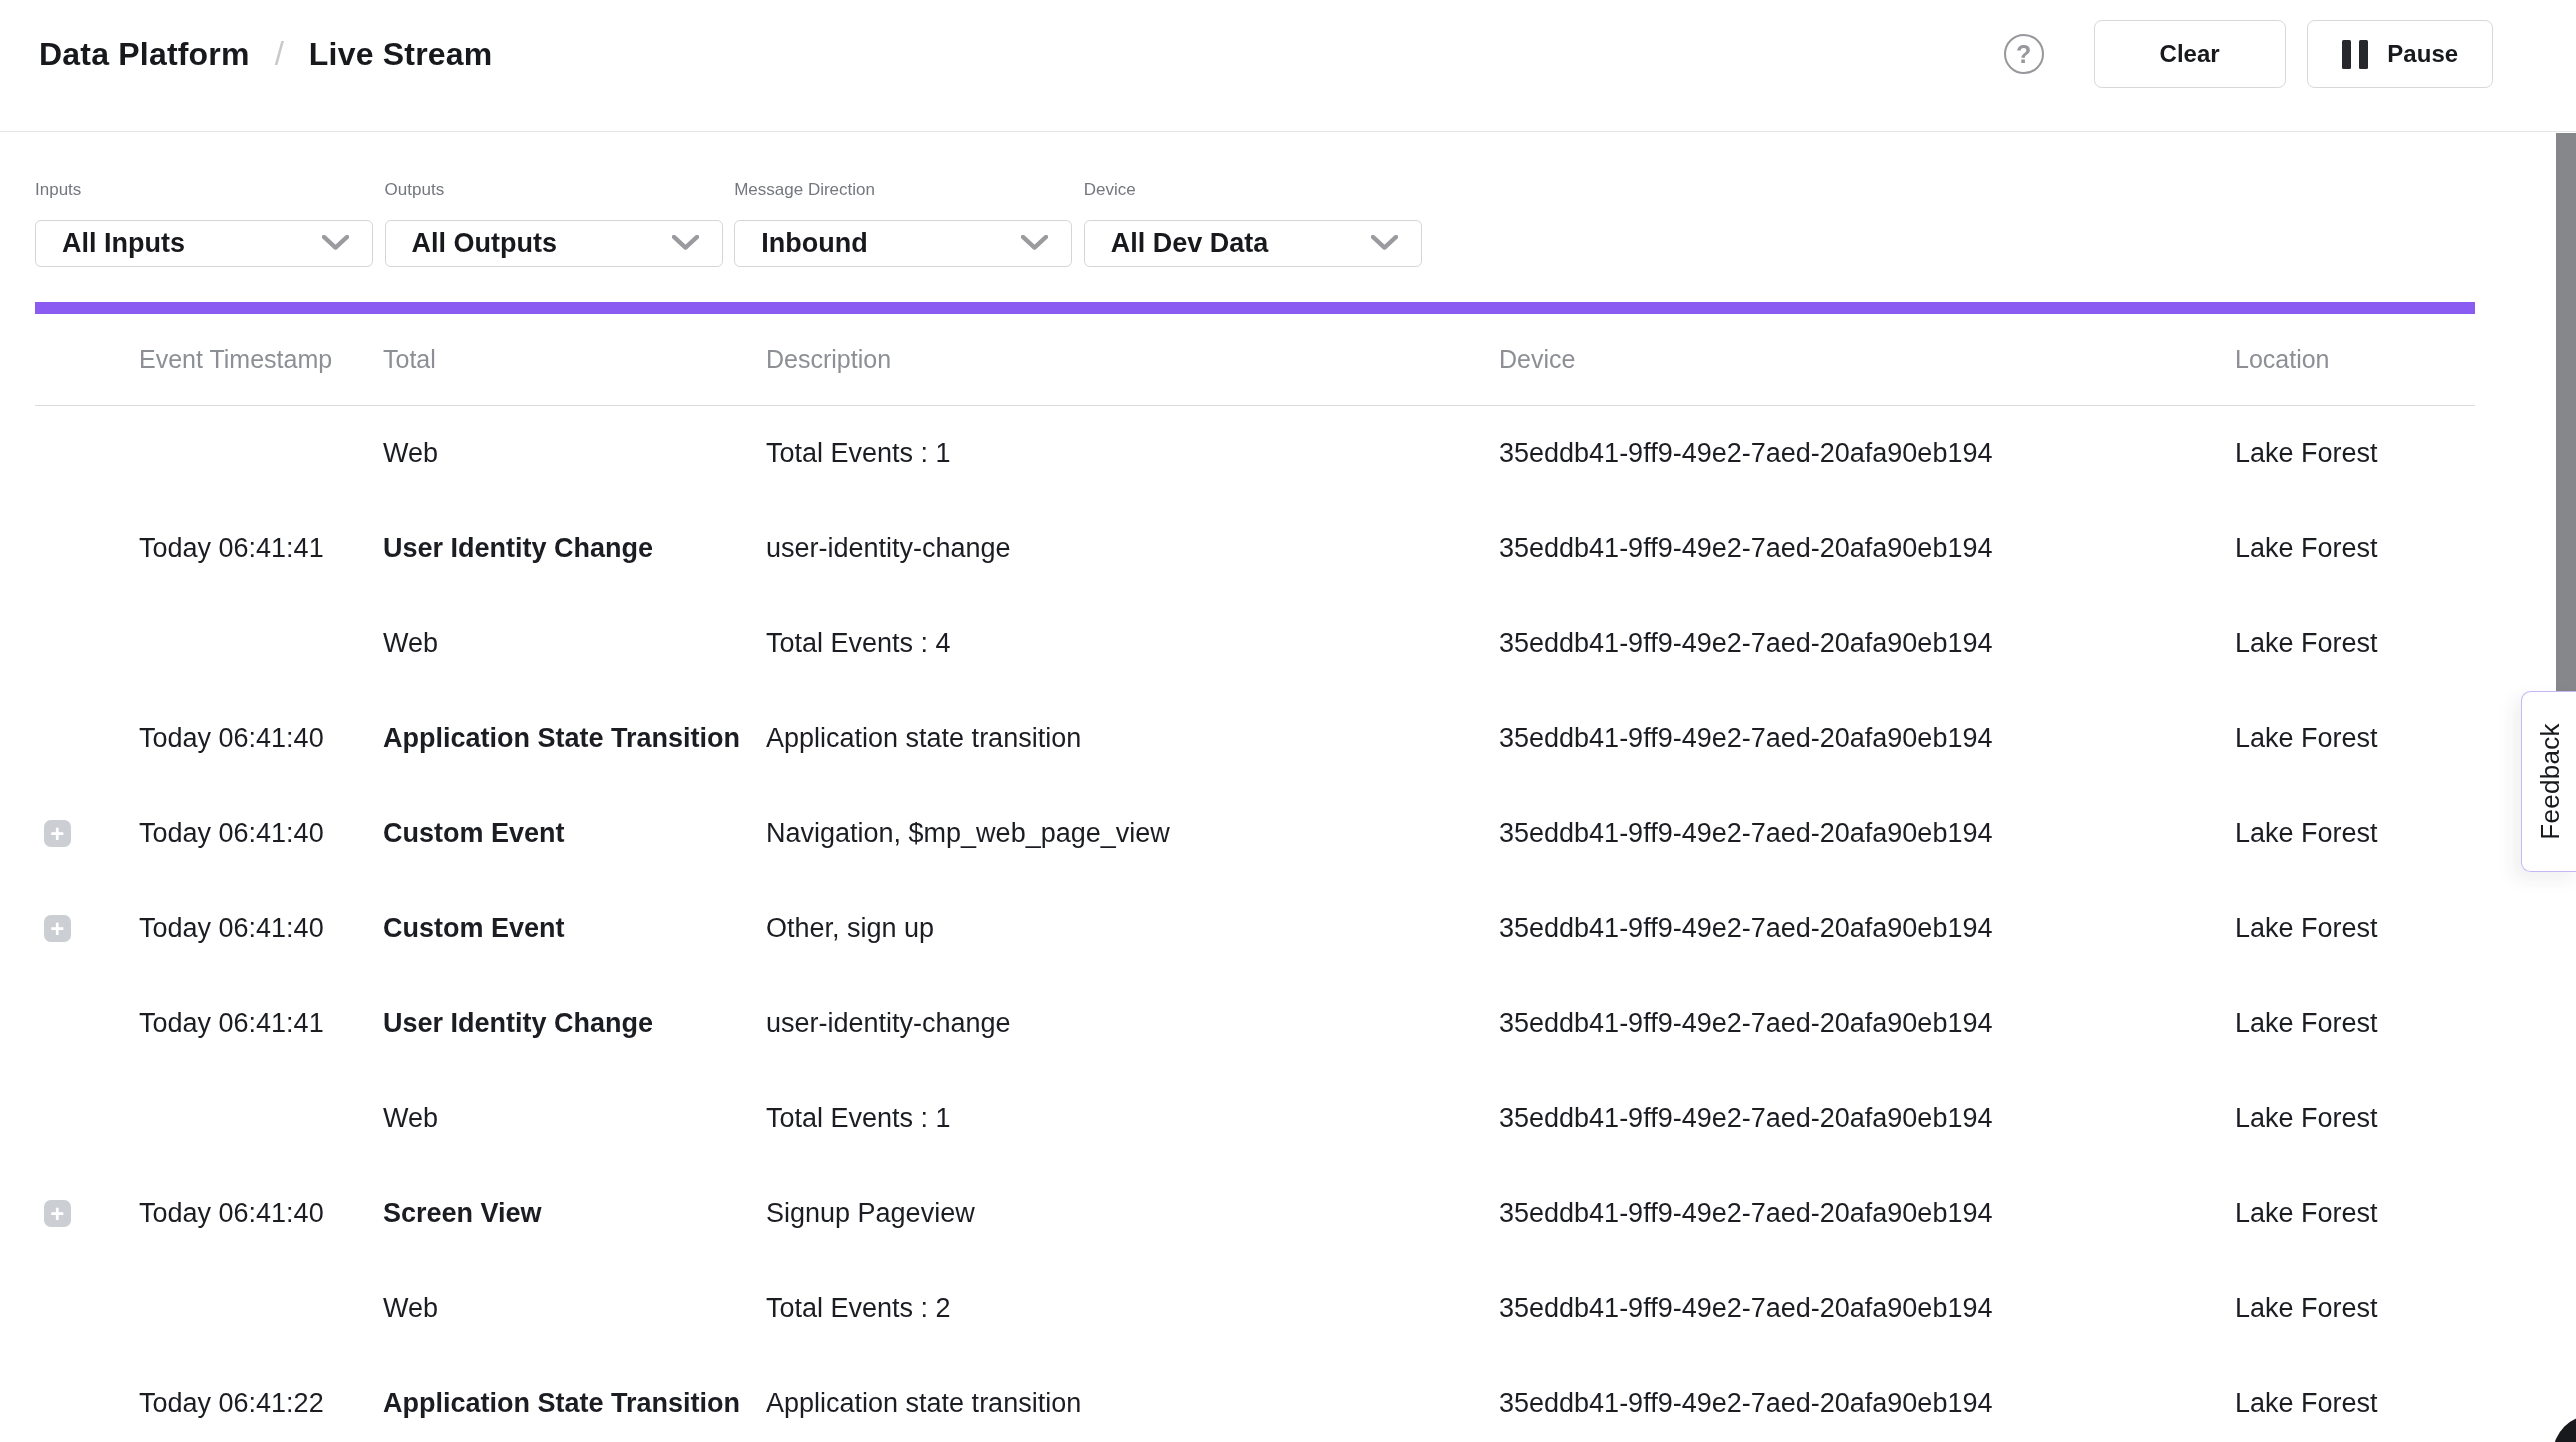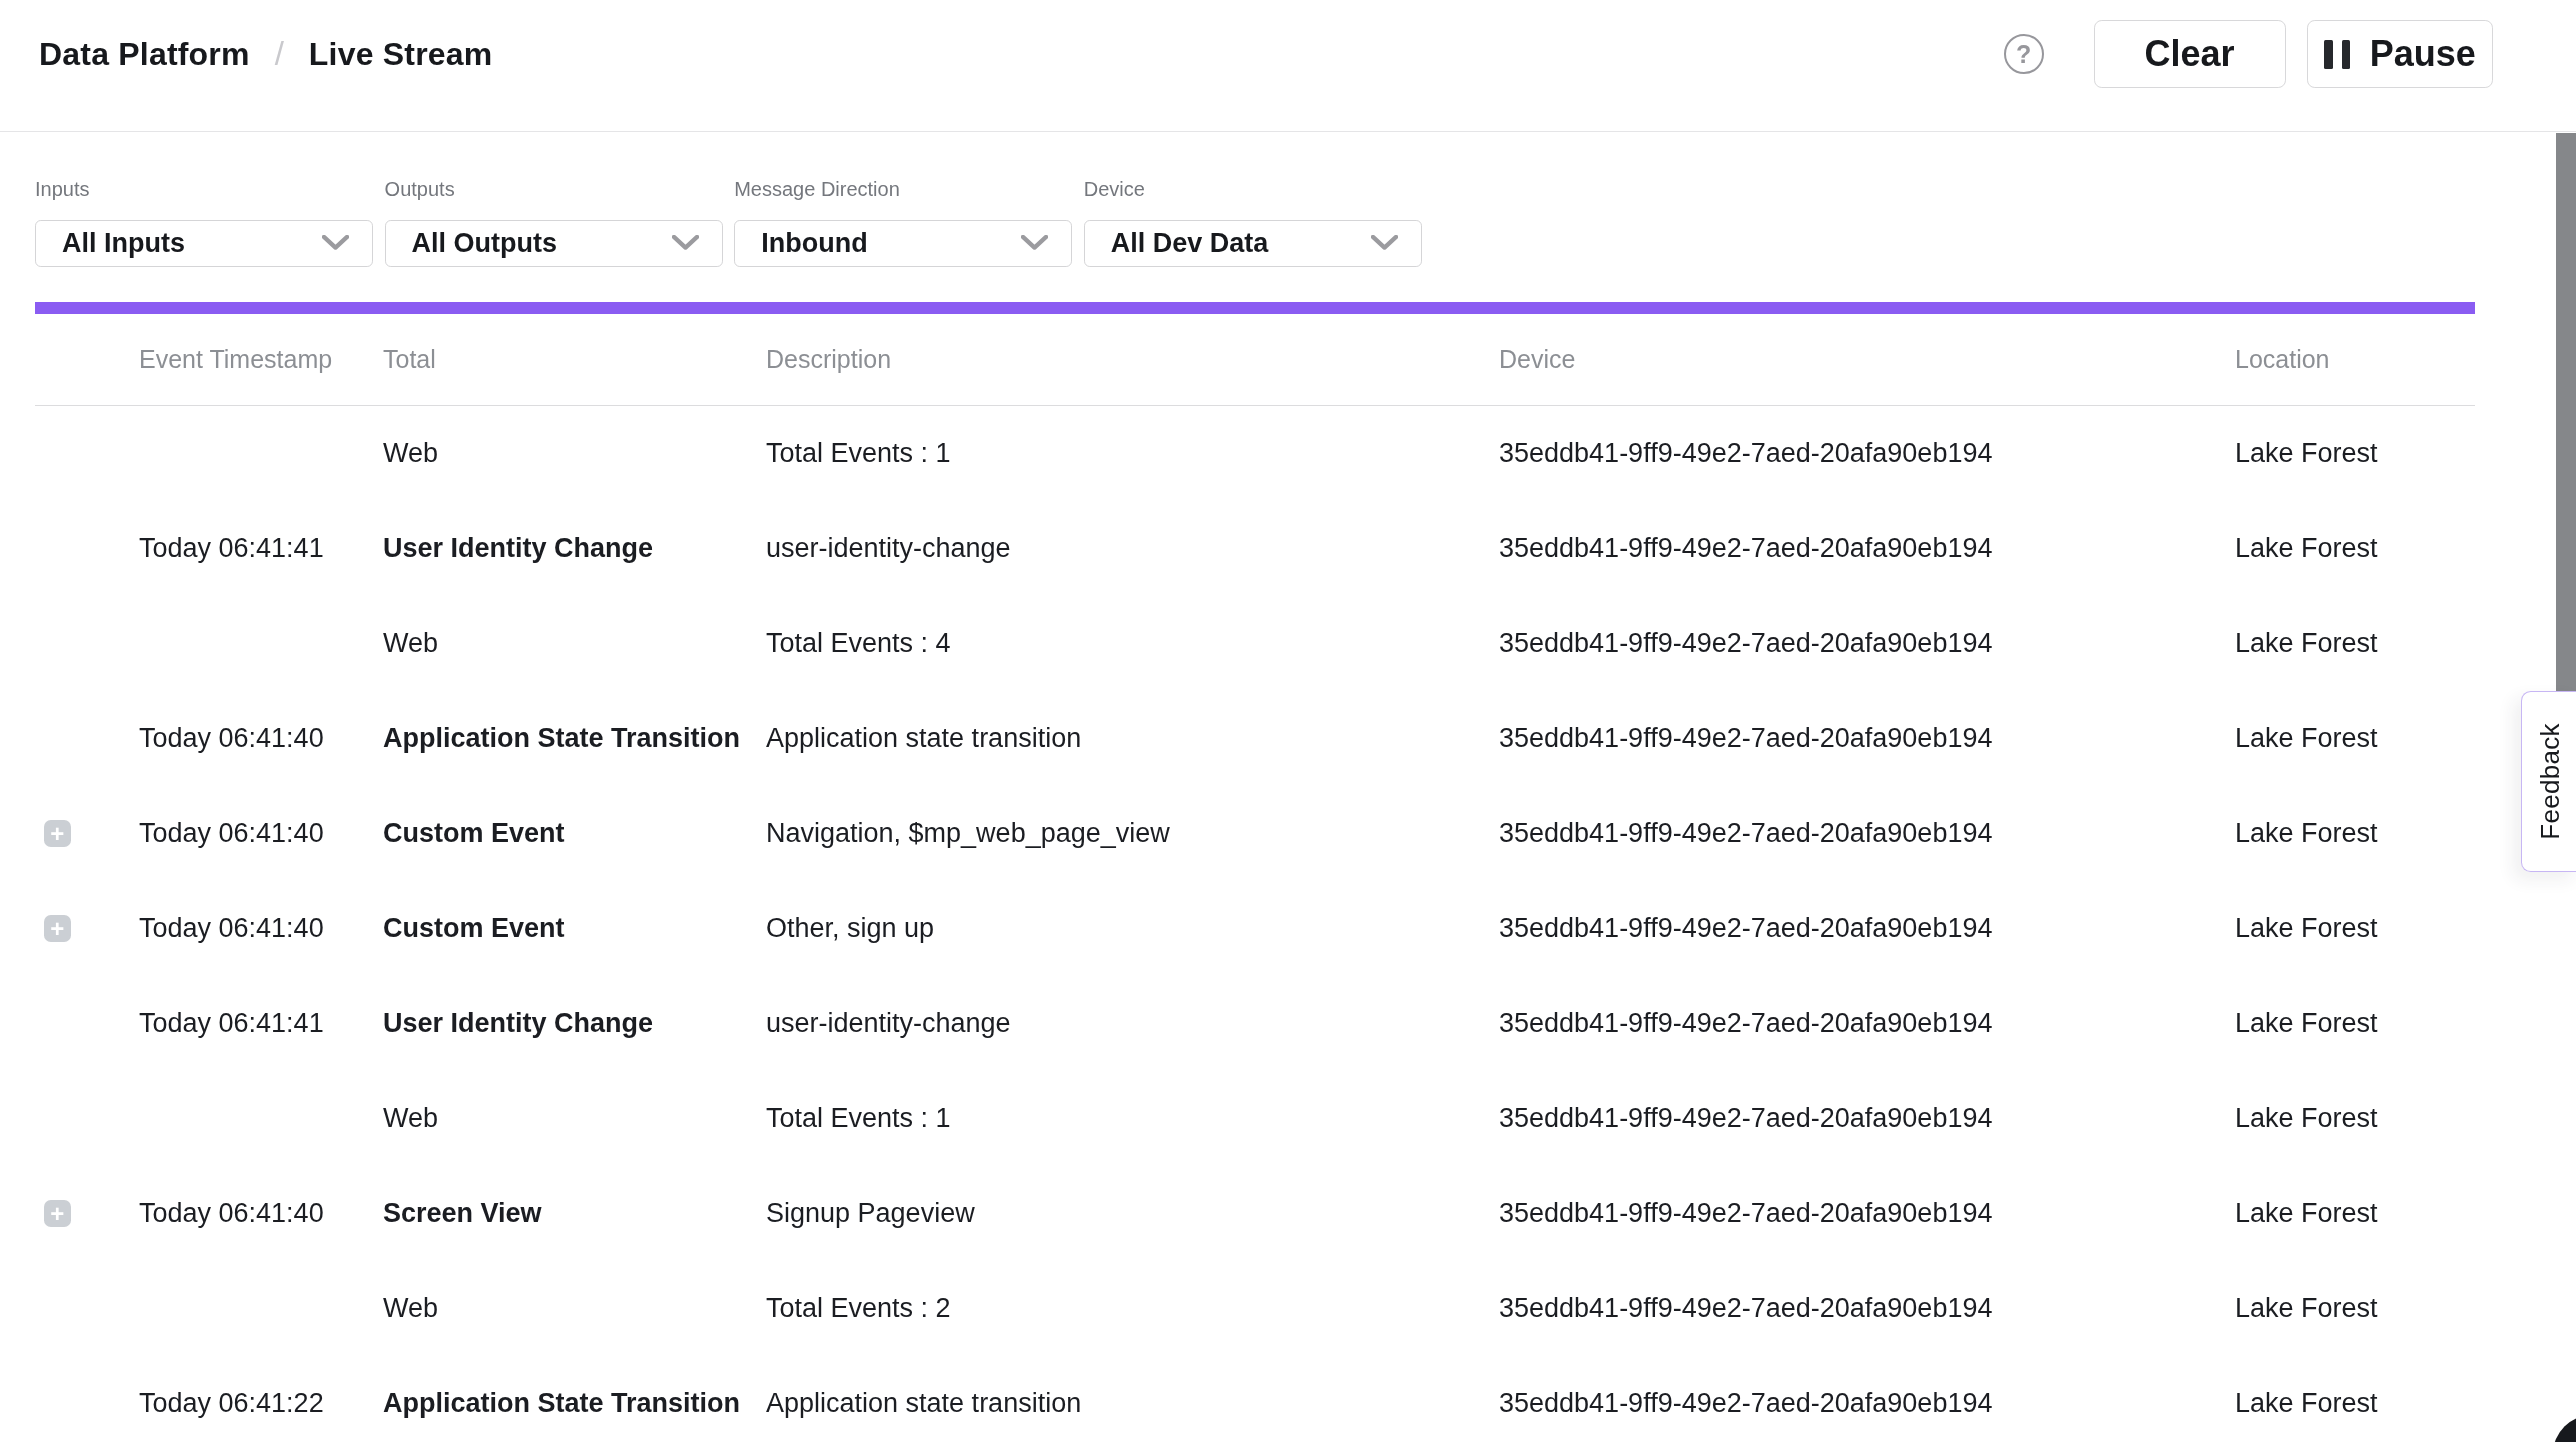--- a/index.html
+++ b/index.html
@@ -21,32 +21,32 @@
   .header-actions { margin-left:auto; display:flex; align-items:center; }
   .help-icon {
     width:40px; height:40px; border:2.9px solid #97979c; border-radius:50%;
     color:#97979c; font-size:25px; font-weight:700;
     display:flex; align-items:center; justify-content:center;
     margin-right:50px; cursor:pointer;
   }
   .btn {
     height:68px; background:#fff; border:1.9px solid #d8d8da; border-radius:7.8px;
     font-family:"Liberation Sans", sans-serif;
-    font-size:36px; font-weight:700; color:#17191d;
+    font-size:24px; font-weight:700; color:#17191d;
     display:flex; align-items:center; justify-content:center; cursor:pointer;
   }
   .btn-clear { width:192px; margin-right:21.4px; }
   .btn-pause { width:186px; gap:19.4px; }
   .pause-icon { display:flex; gap:8.7px; }
   .pause-icon span { display:block; width:8.7px; height:29px; background:#26282c; border-radius:1.5px; }
 
   
   .filters { display:flex; gap:11.6px; padding:43px 0 0 35px; }
   .filter { width:338px; }
-  .filter-label { font-size:20px; color:#74777d; line-height:29px; margin-bottom:15.5px; }
+  .filter-label { font-size:17px; color:#74777d; line-height:29px; margin-bottom:15.5px; }
   .select {
     height:47px; border:1.9px solid #d5d5d7; border-radius:5.8px; background:#fff;
     display:flex; align-items:center; justify-content:space-between;
     padding:0 23px 0 26px; cursor:pointer;
   }
   .select-value { font-size:27px; font-weight:700; color:#17191d; }
   .chevron { width:27px; height:15.5px; flex:none; }
 
   
   .accent-bar { margin:35px 0 0 35px; width:2440px; height:12.6px; background:#8a5cf2; }

